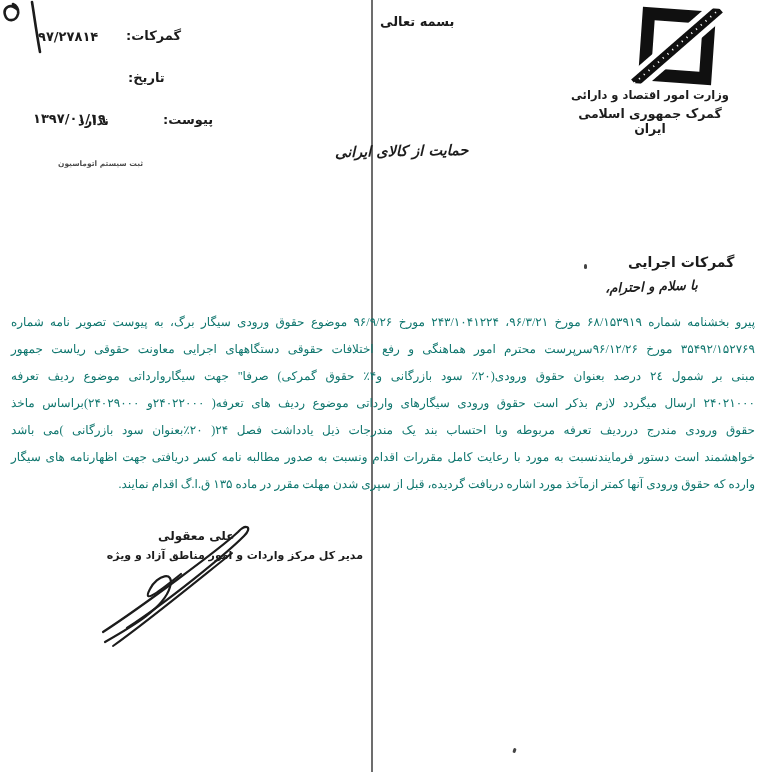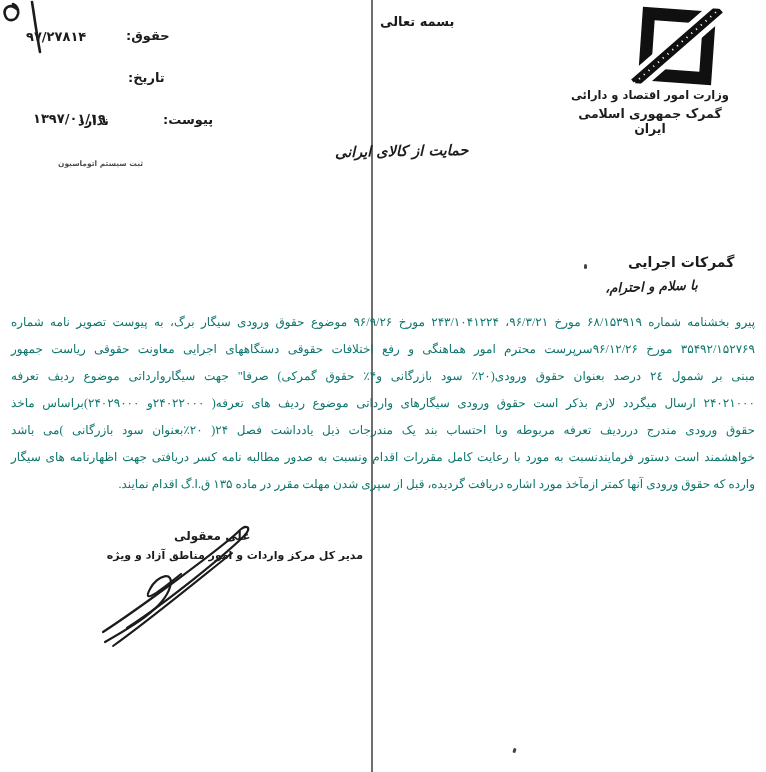--- a/index.html
+++ b/index.html
@@ -26,39 +26,39 @@
   .salutation{font-size:13px;font-weight:600;font-style:italic;direction:rtl;transform:rotate(-2deg);}
   
   .body-line{
     left:11px;width:744px;height:26px;
     font-size:12px;line-height:25px;
     direction:rtl;text-align:justify;text-align-last:justify;
     white-space:normal;color:#0f766e;font-family:Liberation Serif, serif;
   }
   .body-line.last{text-align-last:right;}
   
-  .sig-name{font-size:12px;font-weight:700;direction:rtl;margin-left:16px;}
+  .sig-name{font-size:12px;font-weight:700;direction:rtl;}
   .sig-title{font-size:11px;font-weight:700;direction:rtl;text-align:right;}
   .speck{width:3px;height:5px;background:#444;border-radius:2px;}
   svg{display:block;}
 </style>
 </head>
 <body>
 
 <div class="abs fold-line"></div>
 
 <div class="abs" style="left:2px;top:0;">
   <svg width="48" height="56" viewBox="0 0 48 56">
     <path d="M16,10 C8,2 1,8 3,15 C5,22 14,22 16,14 C17,9 14,5 11,4" fill="none" stroke="#1c1c1c" stroke-width="2.6" stroke-linecap="round"></path>
     <path d="M30,2 C32,14 34,30 38,52" fill="none" stroke="#1c1c1c" stroke-width="2.6" stroke-linecap="round"></path>
   </svg>
 </div>
 
-<div class="abs lh-label" style="left:126px;top:28px;">حقوق:</div>
-<div class="abs lh-value" style="left:26px;top:29px;text-align:center;">۹۷/۲۷۸۱۴</div>
+<div class="abs lh-label" style="left:126px;top:28px;">گمرکات:</div>
+<div class="abs lh-value" style="left:38px;top:29px;text-align:center;">۹۷/۲۷۸۱۴</div>
 
 <div class="abs lh-label" style="left:128px;top:70px;">تاریخ:</div>
 <div class="abs lh-value" style="left:33px;top:71px;margin-top:40px;">۱۳۹۷/۰۱/۱۹</div>
 
 <div class="abs lh-label" style="left:120px;top:112px;margin-left:43px;">پیوست:</div>
 <div class="abs lh-value" style="left:78px;top:113px;">ندارد</div>
 
 <div class="abs automation" style="left:58px;top:159px;">ثبت سیستم اتوماسیون</div>
 
 <div class="abs besmele" style="left:380px;top:14px;">بسمه تعالی</div>

